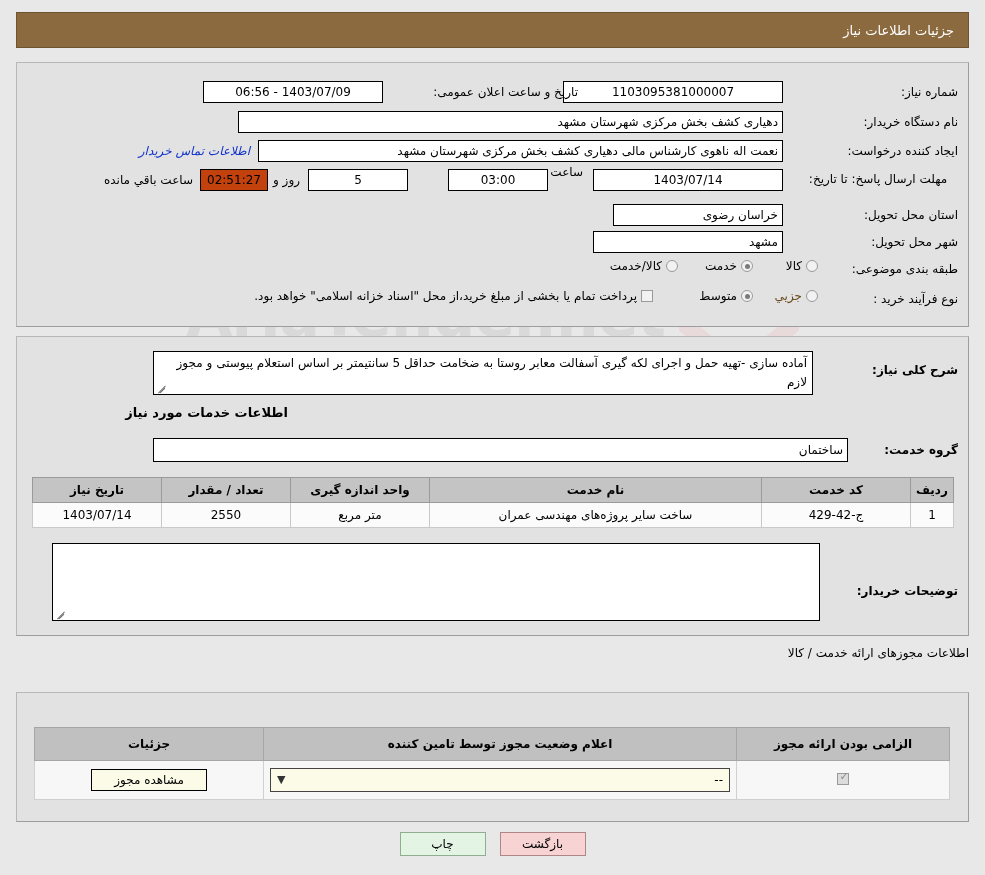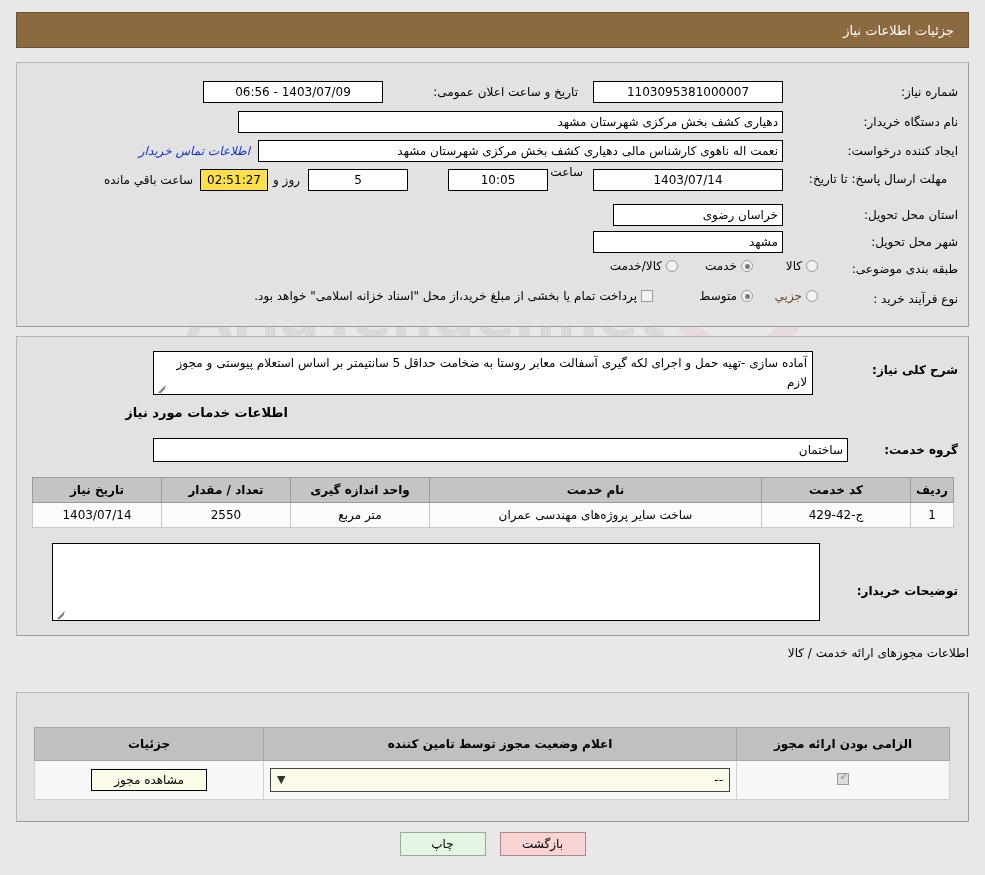--- a/index.html
+++ b/index.html
@@ -109,21 +109,21 @@
     font-size: 12px;
     line-height: 20px;
     height: 22px;
     padding: 0 4px;
     color: #000;
     overflow: hidden;
     white-space: nowrap;
   }
   .fld.center { text-align: center; }
   .fld.right  { text-align: right; }
-  .fld.cream  { background: #fde047; }
+  .fld.cream  { background: #c2410c; }
 
   .link {
     position: absolute;
     color: #1233cc;
     font-size: 12px;
     cursor: pointer;
     white-space: nowrap;
     font-style: italic;
   }
 
@@ -329,35 +329,35 @@
 </div>
 
 <div class="title-bar">
   <span>جزئیات اطلاعات نیاز</span>
 </div>
 
 <div class="panel" id="panel-main">
   <div class="panel-inner">
 
     <span class="lbl" style="right:10px; top:22px;">شماره نیاز:</span>
-    <div class="fld center" style="right:185px; top:18px; width:190px;">1103095381000007</div>
+    <div class="fld center" style="right:185px; top:18px; width:220px;">1103095381000007</div>
     <span class="lbl" style="right:390px; top:22px;">تاریخ و ساعت اعلان عمومی:</span>
     <div class="fld center" style="right:585px; top:18px; width:180px;">1403/07/09 - 06:56</div>
 
     <span class="lbl" style="right:10px; top:52px;">نام دستگاه خریدار:</span>
     <div class="fld right" style="right:185px; top:48px; width:545px;">دهیاری کشف بخش مرکزی شهرستان مشهد</div>
 
     <span class="lbl" style="right:10px; top:81px;">ایجاد کننده درخواست:</span>
     <div class="fld right" style="right:185px; top:77px; width:525px;">نعمت اله ناهوی کارشناس مالی دهیاری کشف بخش مرکزی شهرستان مشهد</div>
     <span class="link" style="right:718px; top:81px;">اطلاعات تماس خریدار</span>
 
     <span class="lbl" style="right:10px; top:108px; width:160px; line-height:16px; white-space:normal;">مهلت ارسال پاسخ: تا تاریخ:</span>
     <div class="fld center" style="right:185px; top:106px; width:190px;">1403/07/14</div>
     <span class="lbl" style="right:385px; top:102px;">ساعت</span>
-    <div class="fld center" style="right:420px; top:106px; width:100px;">10:05</div>
+    <div class="fld center" style="right:420px; top:106px; width:100px;">03:00</div>
     <div class="fld center" style="right:560px; top:106px; width:100px;">5</div>
     <span class="lbl" style="right:668px; top:110px;">روز و</span>
     <div class="fld cream center" style="right:700px; top:106px; width:68px;">02:51:27</div>
     <span class="lbl" style="right:775px; top:110px;">ساعت باقي مانده</span>
 
     <span class="lbl" style="right:10px; top:145px;">استان محل تحویل:</span>
     <div class="fld right" style="right:185px; top:141px; width:170px;">خراسان رضوی</div>
 
     <span class="lbl" style="right:10px; top:172px;">شهر محل تحویل:</span>
     <div class="fld right" style="right:185px; top:168px; width:190px;">مشهد</div>

